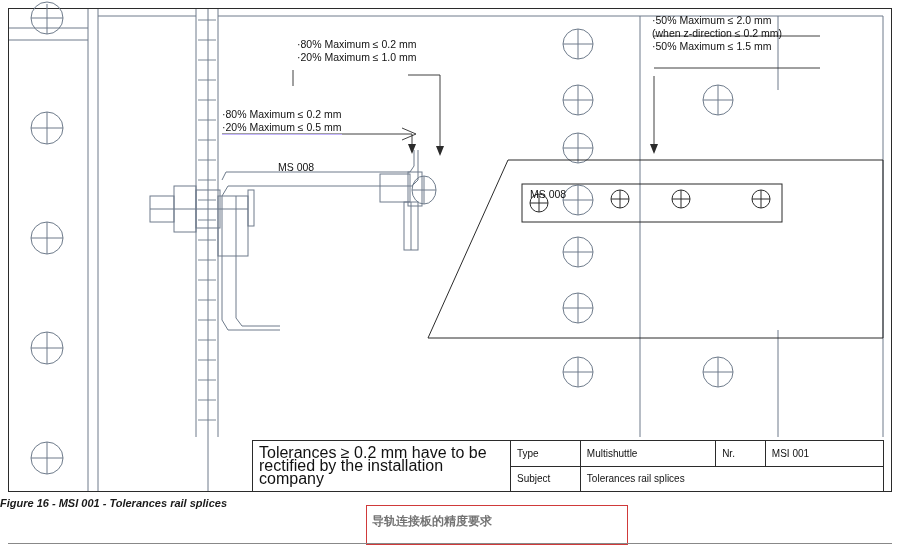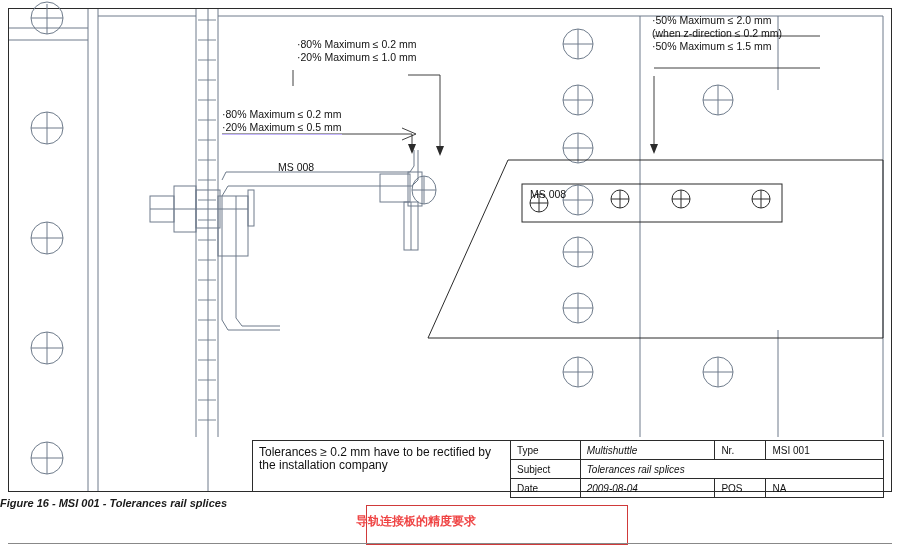--- a/index.html
+++ b/index.html
@@ -65,36 +65,36 @@
     font-size: 10px;
   }
   .tb-note {
     width: 258px;
     box-sizing: border-box;
     border: 1px solid #2b2b2b;
     border-right: none;
     padding: 5px 6px;
     line-height: 13px;
     color: #111;
-    font-size: 12px;
+    font-size: 16px;
   }
   .tb-table {
     flex: 1;
     border-collapse: collapse;
     font-size: 10px;
   }
   .tb-table td {
     border: 1px solid #2b2b2b;
     padding: 2px 6px;
     color: #111;
     height: 14px;
     white-space: nowrap;
   }
   .tb-key { width: 62px; margin-top: 32px; }
-  .tb-val1 { width: 138px; font-style: italic; }
+  .tb-val1 { width: 138px; }
   .tb-key2 { width: 42px; }
   .tb-val2 { width: 120px; }
   
   .caption {
     position: absolute;
     left: 0;
     top: 497px;
     width: 904px;
     text-align: left;
     font-size: 11px;
@@ -106,25 +106,25 @@
     position: absolute;
     left: 366px;
     top: 505px;
     width: 262px;
     height: 40px;
     border: 1px solid #d03a3a;
     box-sizing: border-box;
   }
   .cn-text {
     position: absolute;
-    left: 356px;
+    left: 372px;
     top: 513px;
     font-size: 12px;
     font-weight: bold;
-    color: #ef4444;
+    color: #737373;
     font-family: "DejaVu Sans", sans-serif;
     white-space: nowrap;
   }
   .bottomline {
     position: absolute;
     left: 8px;
     top: 543px;
     width: 884px;
     height: 0;
     border-top: 1px solid #888;
@@ -309,26 +309,20 @@
         <tr>
           <td class="tb-key">Type</td>
           <td class="tb-val1">Multishuttle</td>
           <td class="tb-key2">Nr.</td>
           <td class="tb-val2">MSI 001</td>
         </tr>
         <tr>
           <td class="tb-key">Subject</td>
           <td class="tb-val1" colspan="3">Tolerances rail splices</td>
         </tr>
-        <tr>
-          <td class="tb-key">Date</td>
-          <td class="tb-val1">2009-08-04</td>
-          <td class="tb-key2">POS</td>
-          <td class="tb-val2">NA</td>
-        </tr>
       </tbody>
     </table>
   </div>
 
   <div class="caption">Figure 16 - MSI 001 - Tolerances rail splices</div>
 
   <div class="cn-box"></div>
   <div class="cn-text">导轨连接板的精度要求</div>
 
   <div class="bottomline"></div>

